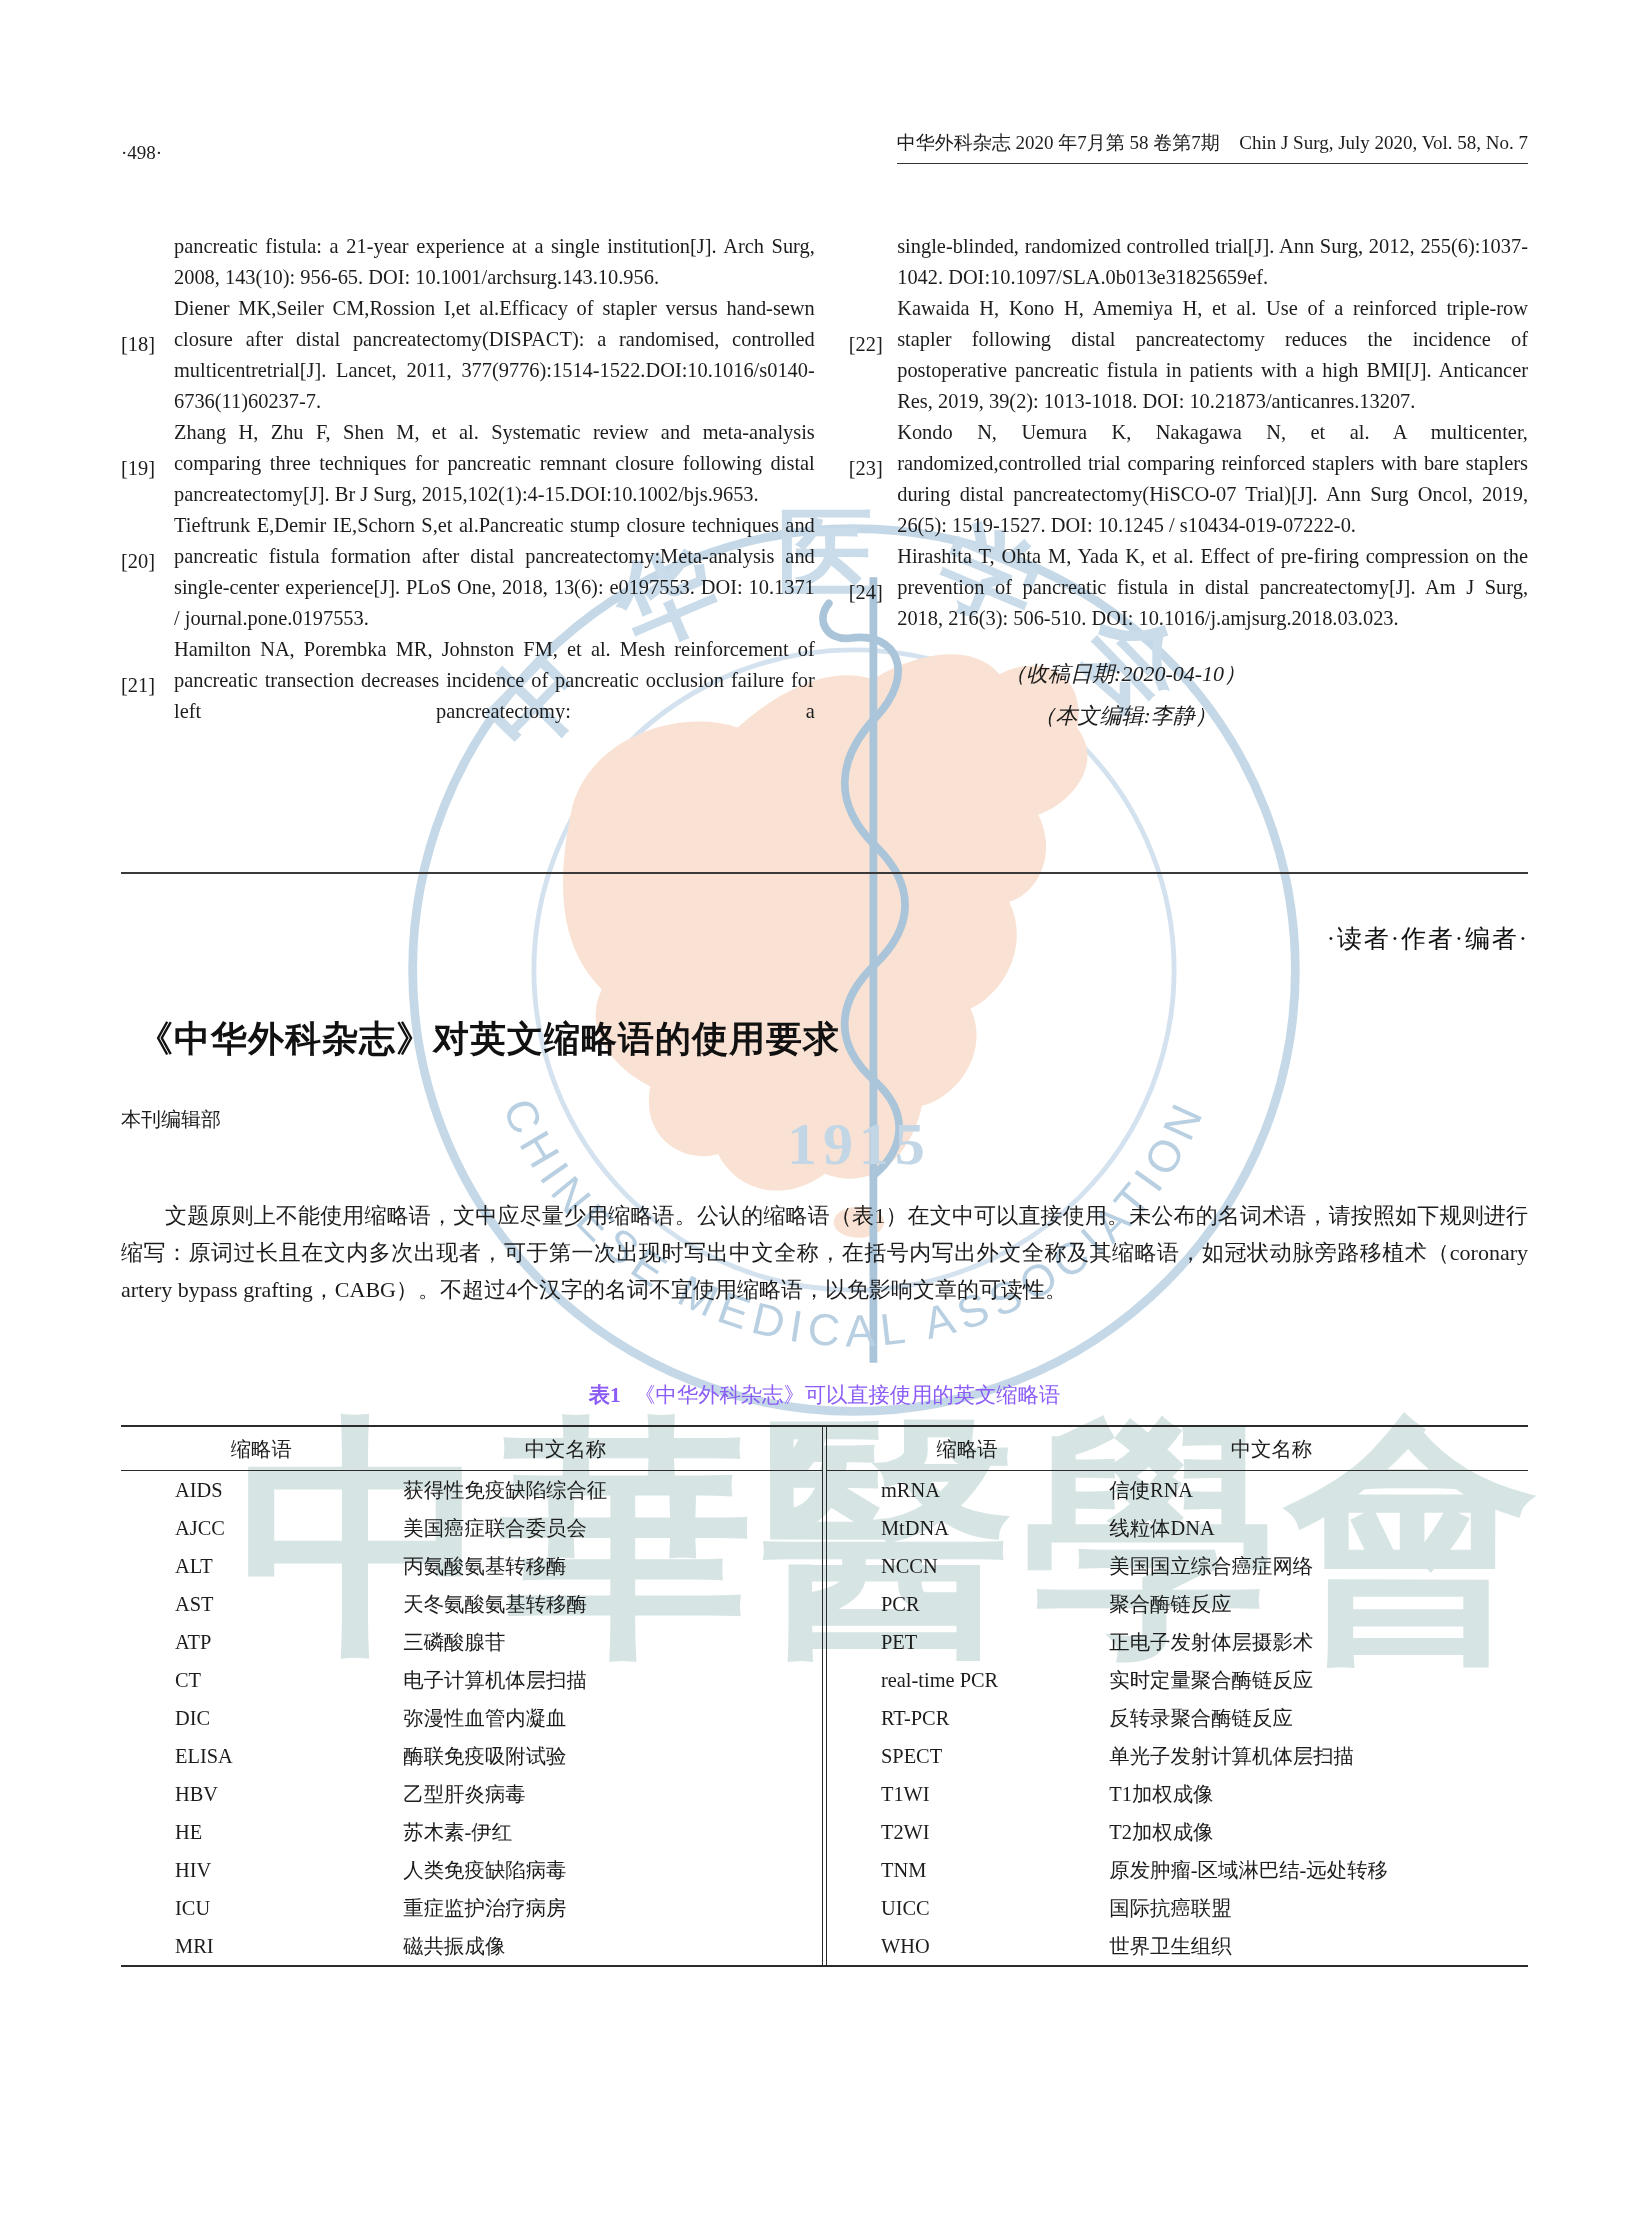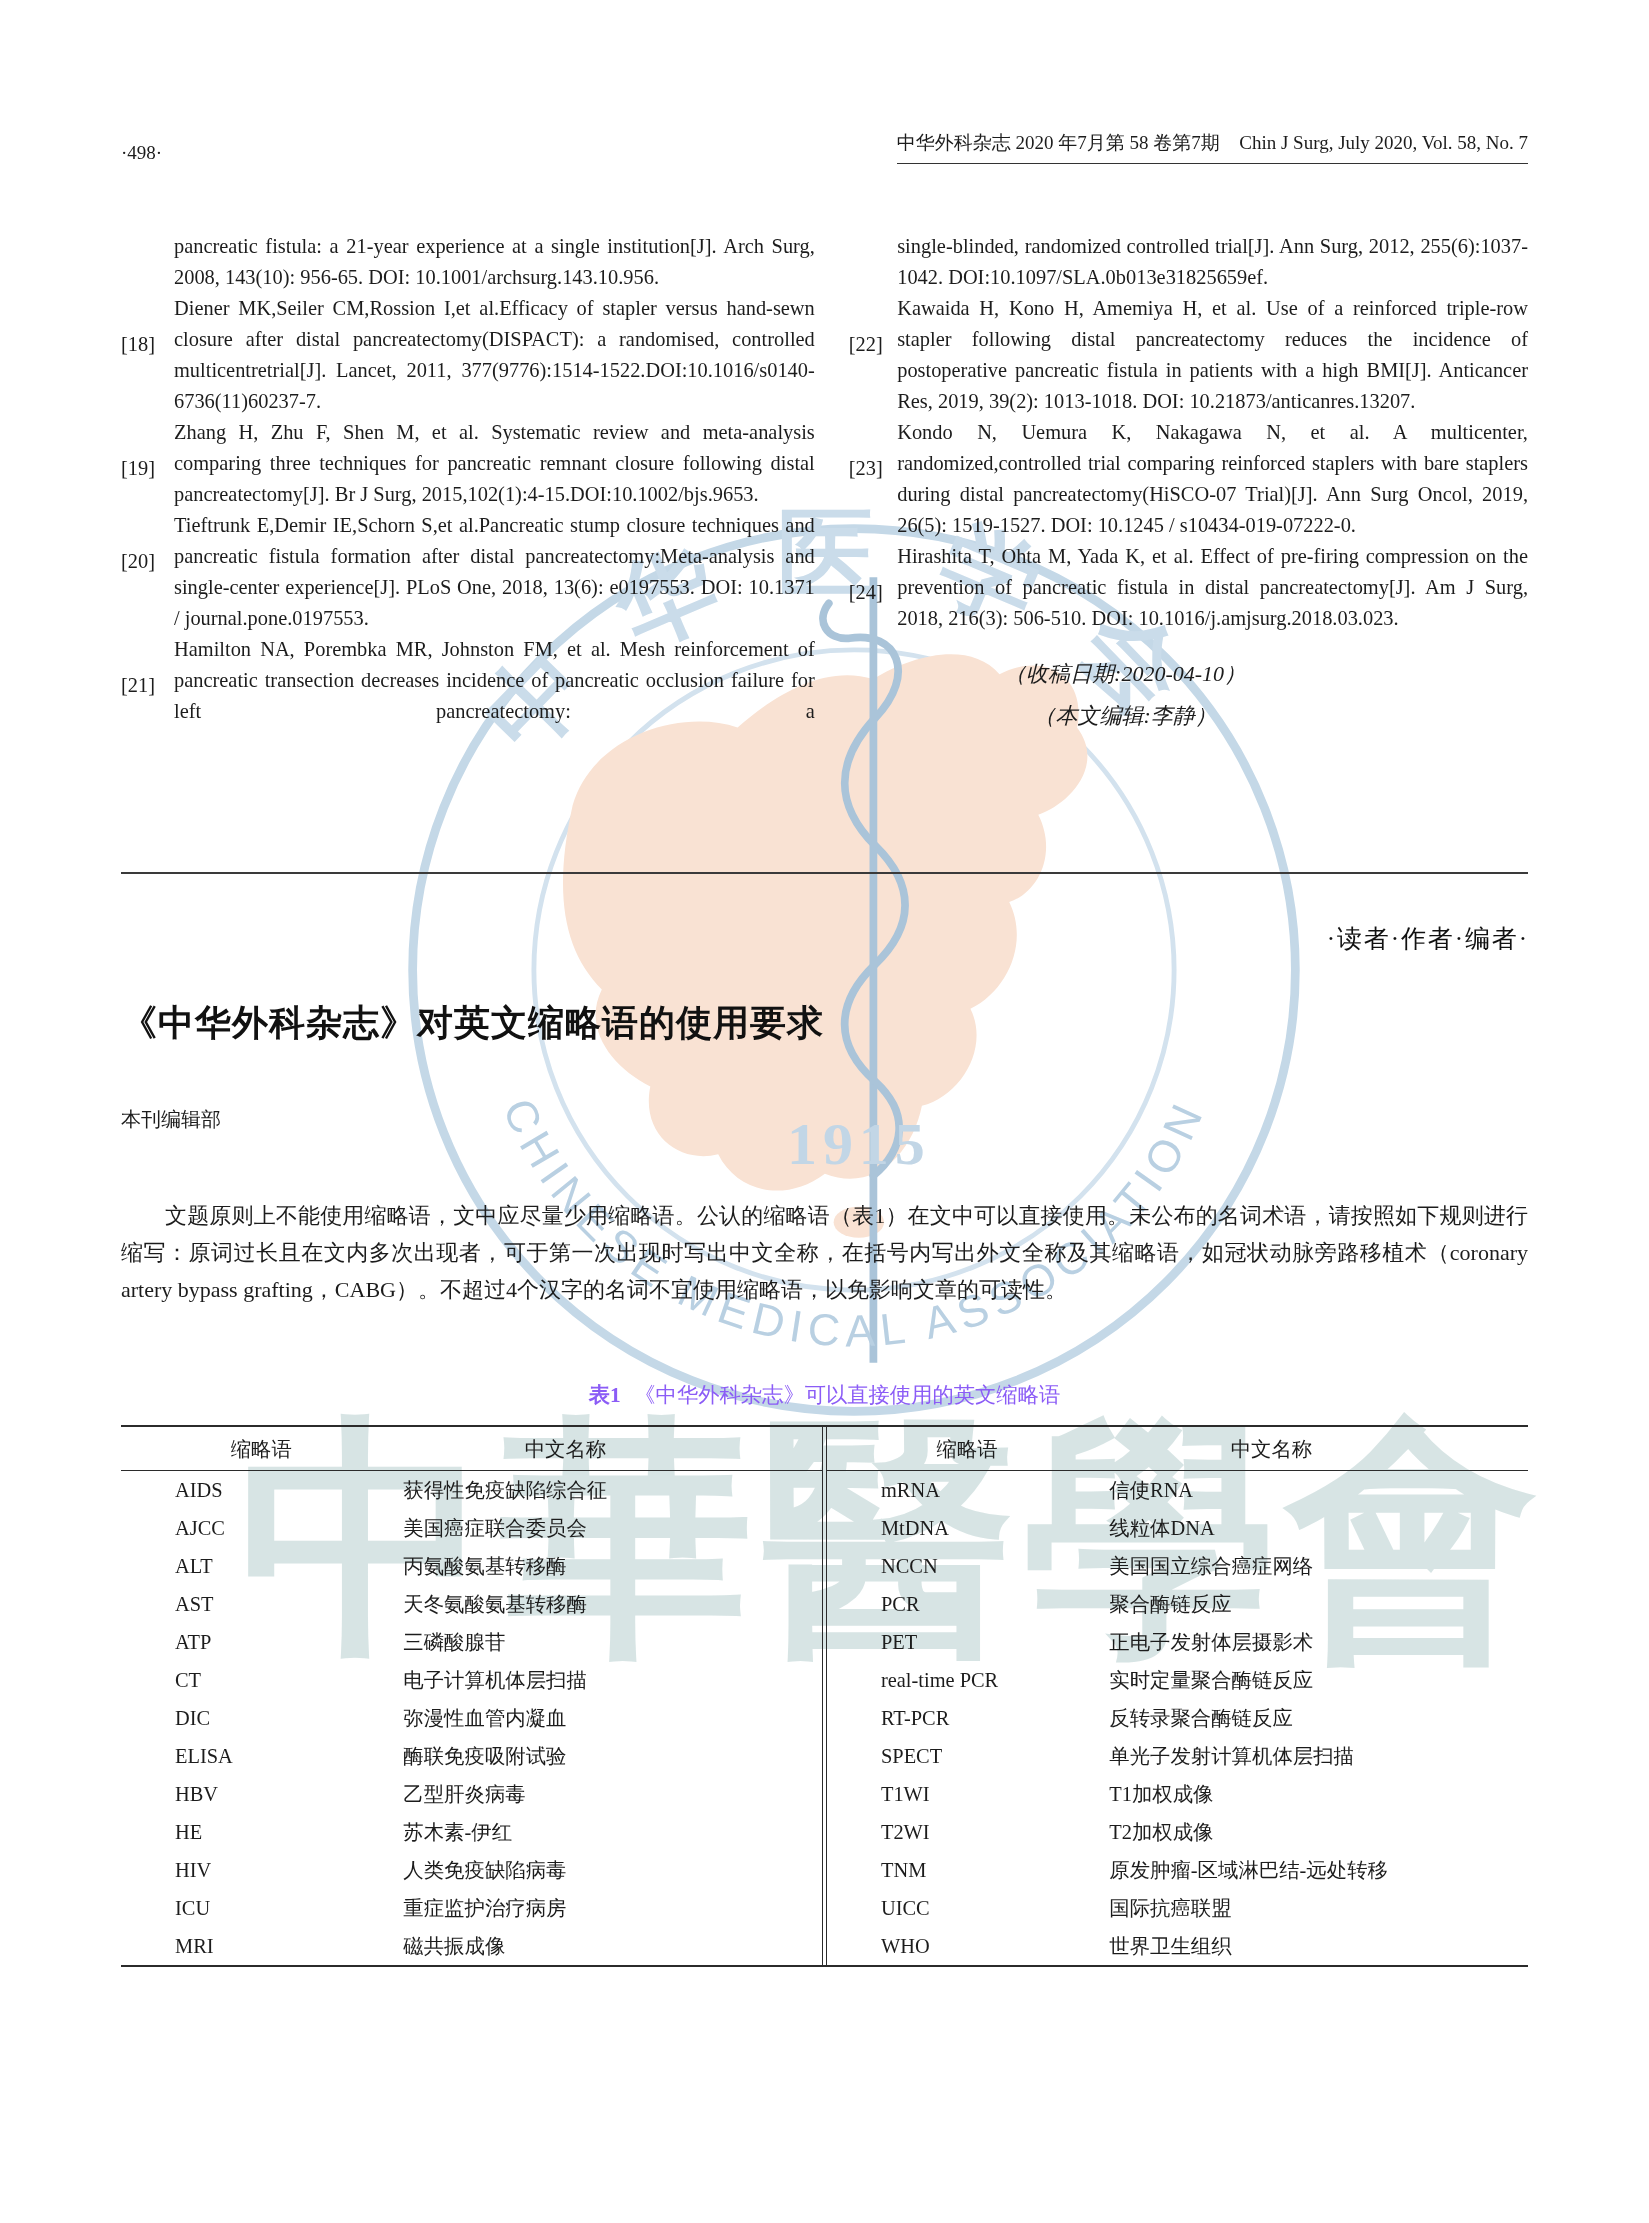--- a/index.html
+++ b/index.html
@@ -27,21 +27,21 @@
   .refitem{display:flex;}
   .reflbl{width:53px;flex:none;margin-top:36px;}
   .refcol.right .reflbl{width:63px;padding-left:14.6px;box-sizing:border-box;}
   .reftxt{flex:1;text-align:justify;}
   .stretch{text-align-last:justify;}
   .endnotes{margin-top:19.4px;text-align:center;padding-right:112px;line-height:42px;font-size:22px;font-style:italic;}
 
   
   .divider{position:absolute;top:872px;left:121px;width:1407px;border-top:2.4px solid #3a3a3a;}
   .section-label{position:absolute;top:922px;right:121px;font-size:25px;letter-spacing:1.9px;color:#111;text-align:right;}
-  .art-title{position:absolute;top:999px;left:121px;margin:0;font-size:36px;font-weight:700;
+  .art-title{position:absolute;top:999px;left:121px;margin:16px;font-size:36px;font-weight:700;
              letter-spacing:1px;font-family:"Liberation Sans","DejaVu Sans",sans-serif;color:#111;}
   .art-author{position:absolute;top:1106px;left:121px;font-size:20px;}
   .art-para{position:absolute;top:1197px;left:121px;width:1407px;margin:0;font-size:22px;
             line-height:37px;text-align:justify;text-indent:2em;}
 
   
   .tcaption{position:absolute;top:1380px;left:121px;width:1407px;text-align:center;font-size:21.3px;
             font-family:Liberation Serif, serif;color:#8b5cf6;}
   .tcaption .lbl{font-weight:700;margin-right:13.6px;}
   .abbr-table{position:absolute;top:1425px;left:121px;width:1407px;display:flex;

